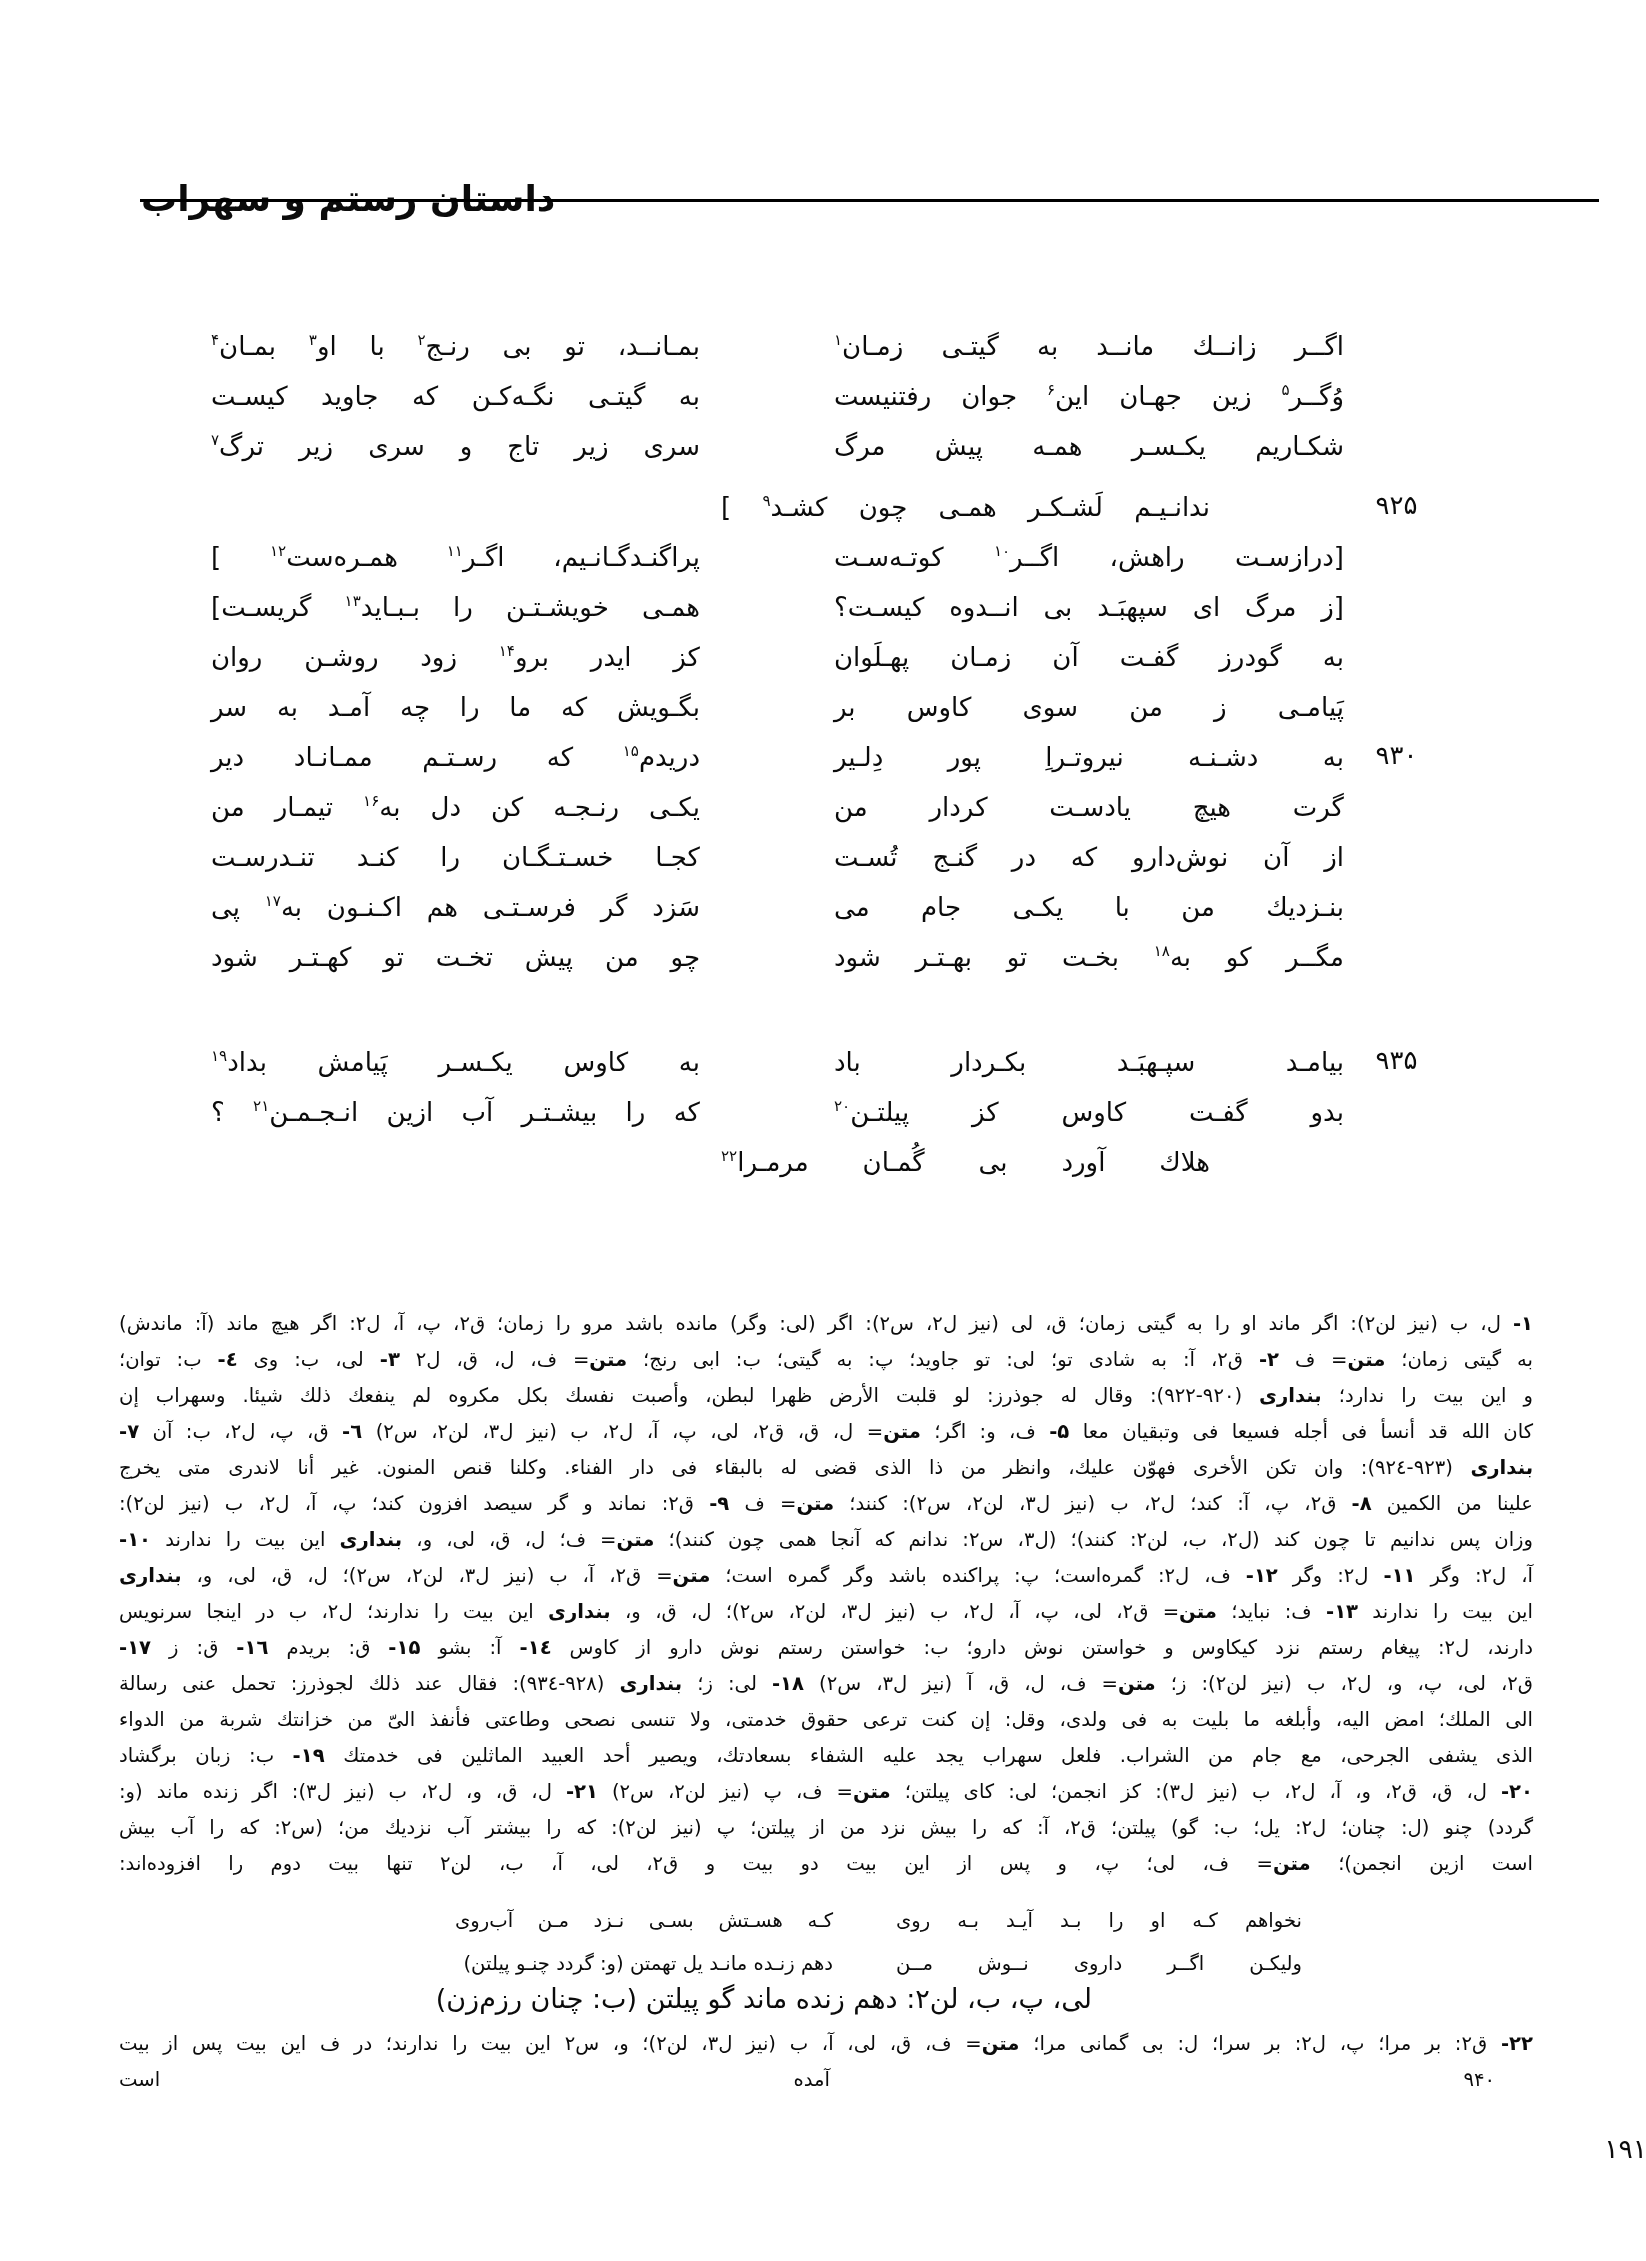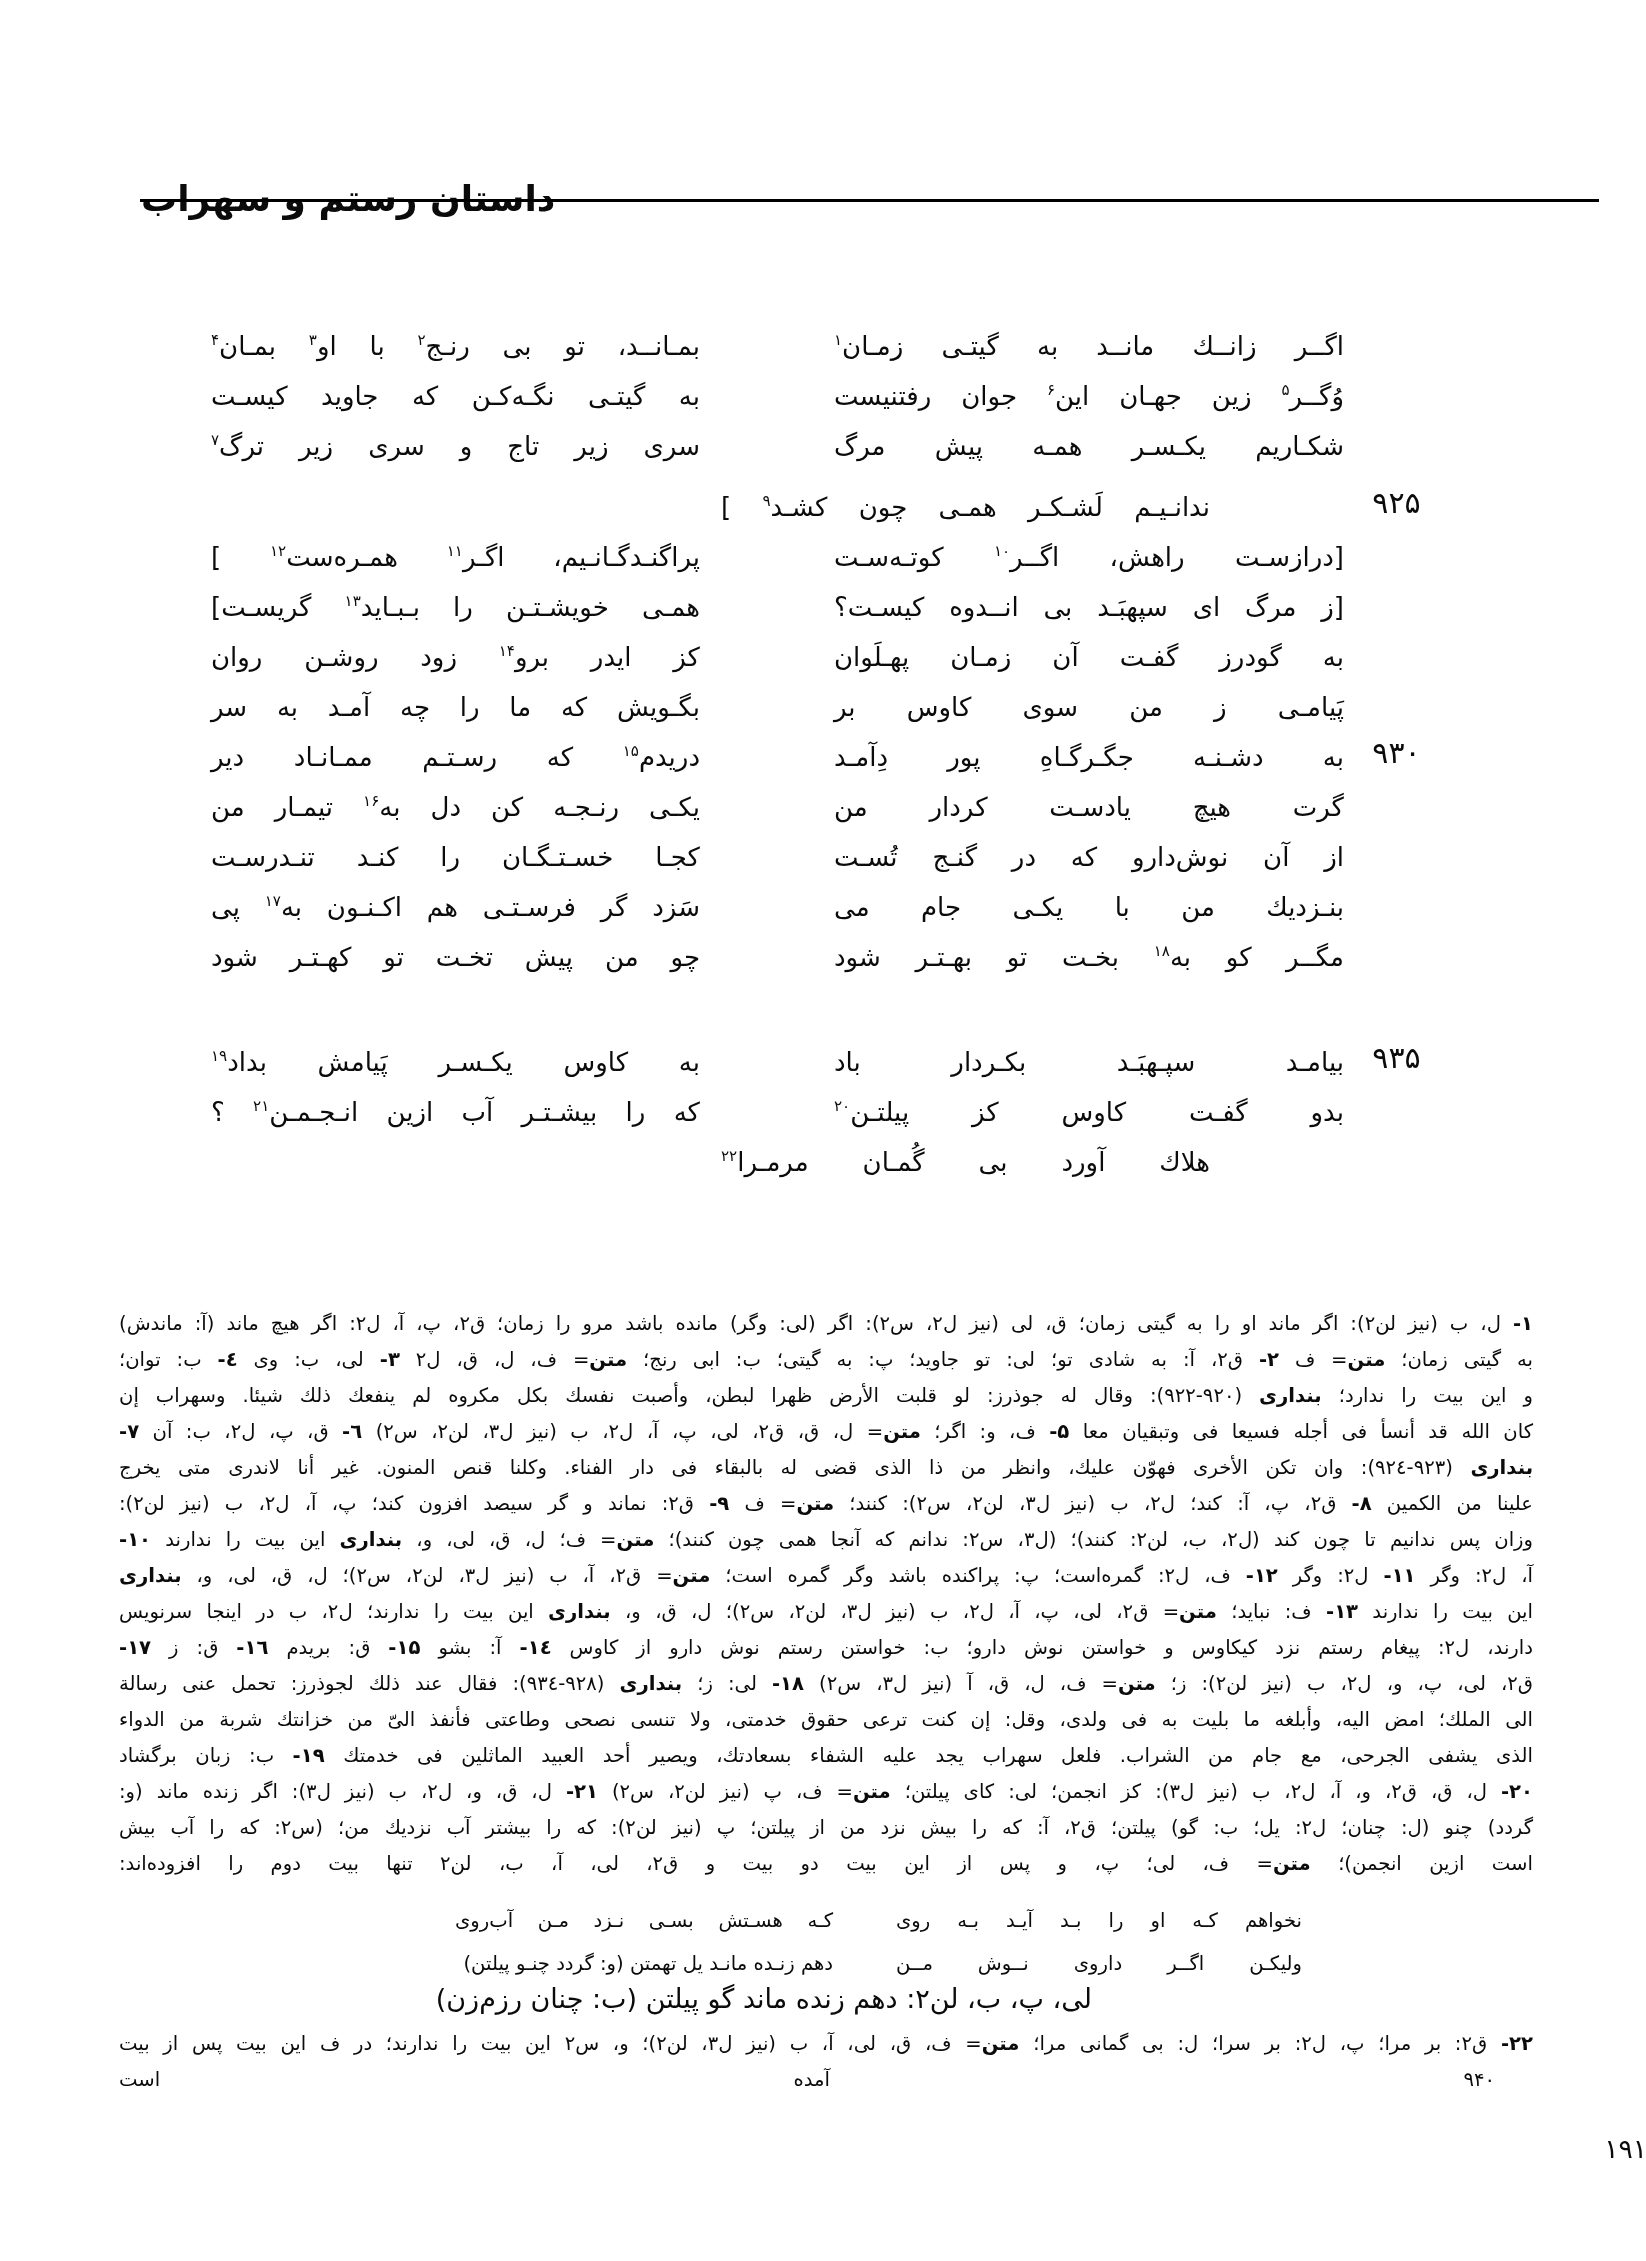--- a/index.html
+++ b/index.html
@@ -12,21 +12,21 @@
     position:absolute;left:141px;top:130px;
     font-size:36px;font-weight:700;direction:rtl;letter-spacing:0.7px;margin-top:48px;
   }
   .rule{position:absolute;left:140px;top:199px;width:1459px;height:2.8px;background:#000;}
 
   
   .poem{position:absolute;top:312px;right:198px;width:1239px;direction:rtl;}
   .row{display:flex;align-items:flex-end;height:50px;}
   .row.gap-sm{margin-top:11.2px;}
   .row.gap-lg{margin-top:55px;}
-  .vnum{width:105px;flex:none;font-size:30px;text-align:center;padding-bottom:2.8px;}
+  .vnum{width:105px;flex:none;font-size:26px;text-align:center;padding-bottom:2.8px;}
   .hem{font-size:26px;line-height:1.25;text-align:justify;text-align-last:justify;margin-top:40px;}
   .hem.r{width:510px;flex:none;}
   .spacer{width:134px;flex:none;}
   .hem.l{width:489px;flex:none;}
   .hem sup,.fn-line sup{font-size:0.58em;line-height:0;}
 
   
   .apparatus{
     position:absolute;top:1306px;right:114px;width:1414px;direction:rtl;
     font-size:19.6px;line-height:36px;
@@ -96,21 +96,21 @@
       <div class="hem l">كز ایدر برو<sup>۱۴</sup> زود روشـن روان</div>
     </div>
     <div class="row">
       <div class="vnum"></div>
       <div class="hem r">پَیامـی ز من سوی كاوس بر</div>
       <div class="spacer"></div>
       <div class="hem l">بگـویش كه ما را چه آمـد به سر</div>
     </div>
     <div class="row">
       <div class="vnum">۹۳۰</div>
-      <div class="hem r">به دشـنـه جگـرگـاهِ پور دِآمـد</div>
+      <div class="hem r">به دشـنـه نیروتـراِ پور دِلـیر</div>
       <div class="spacer"></div>
       <div class="hem l">دریدم<sup>۱۵</sup> كه رسـتـم ممـانـاد دیر</div>
     </div>
     <div class="row">
       <div class="vnum"></div>
       <div class="hem r">گرت هیچ یادسـت كردار من</div>
       <div class="spacer"></div>
       <div class="hem l">یكـی رنـجـه كن دل به<sup>۱۶</sup> تیمـار من</div>
     </div>
     <div class="row">

